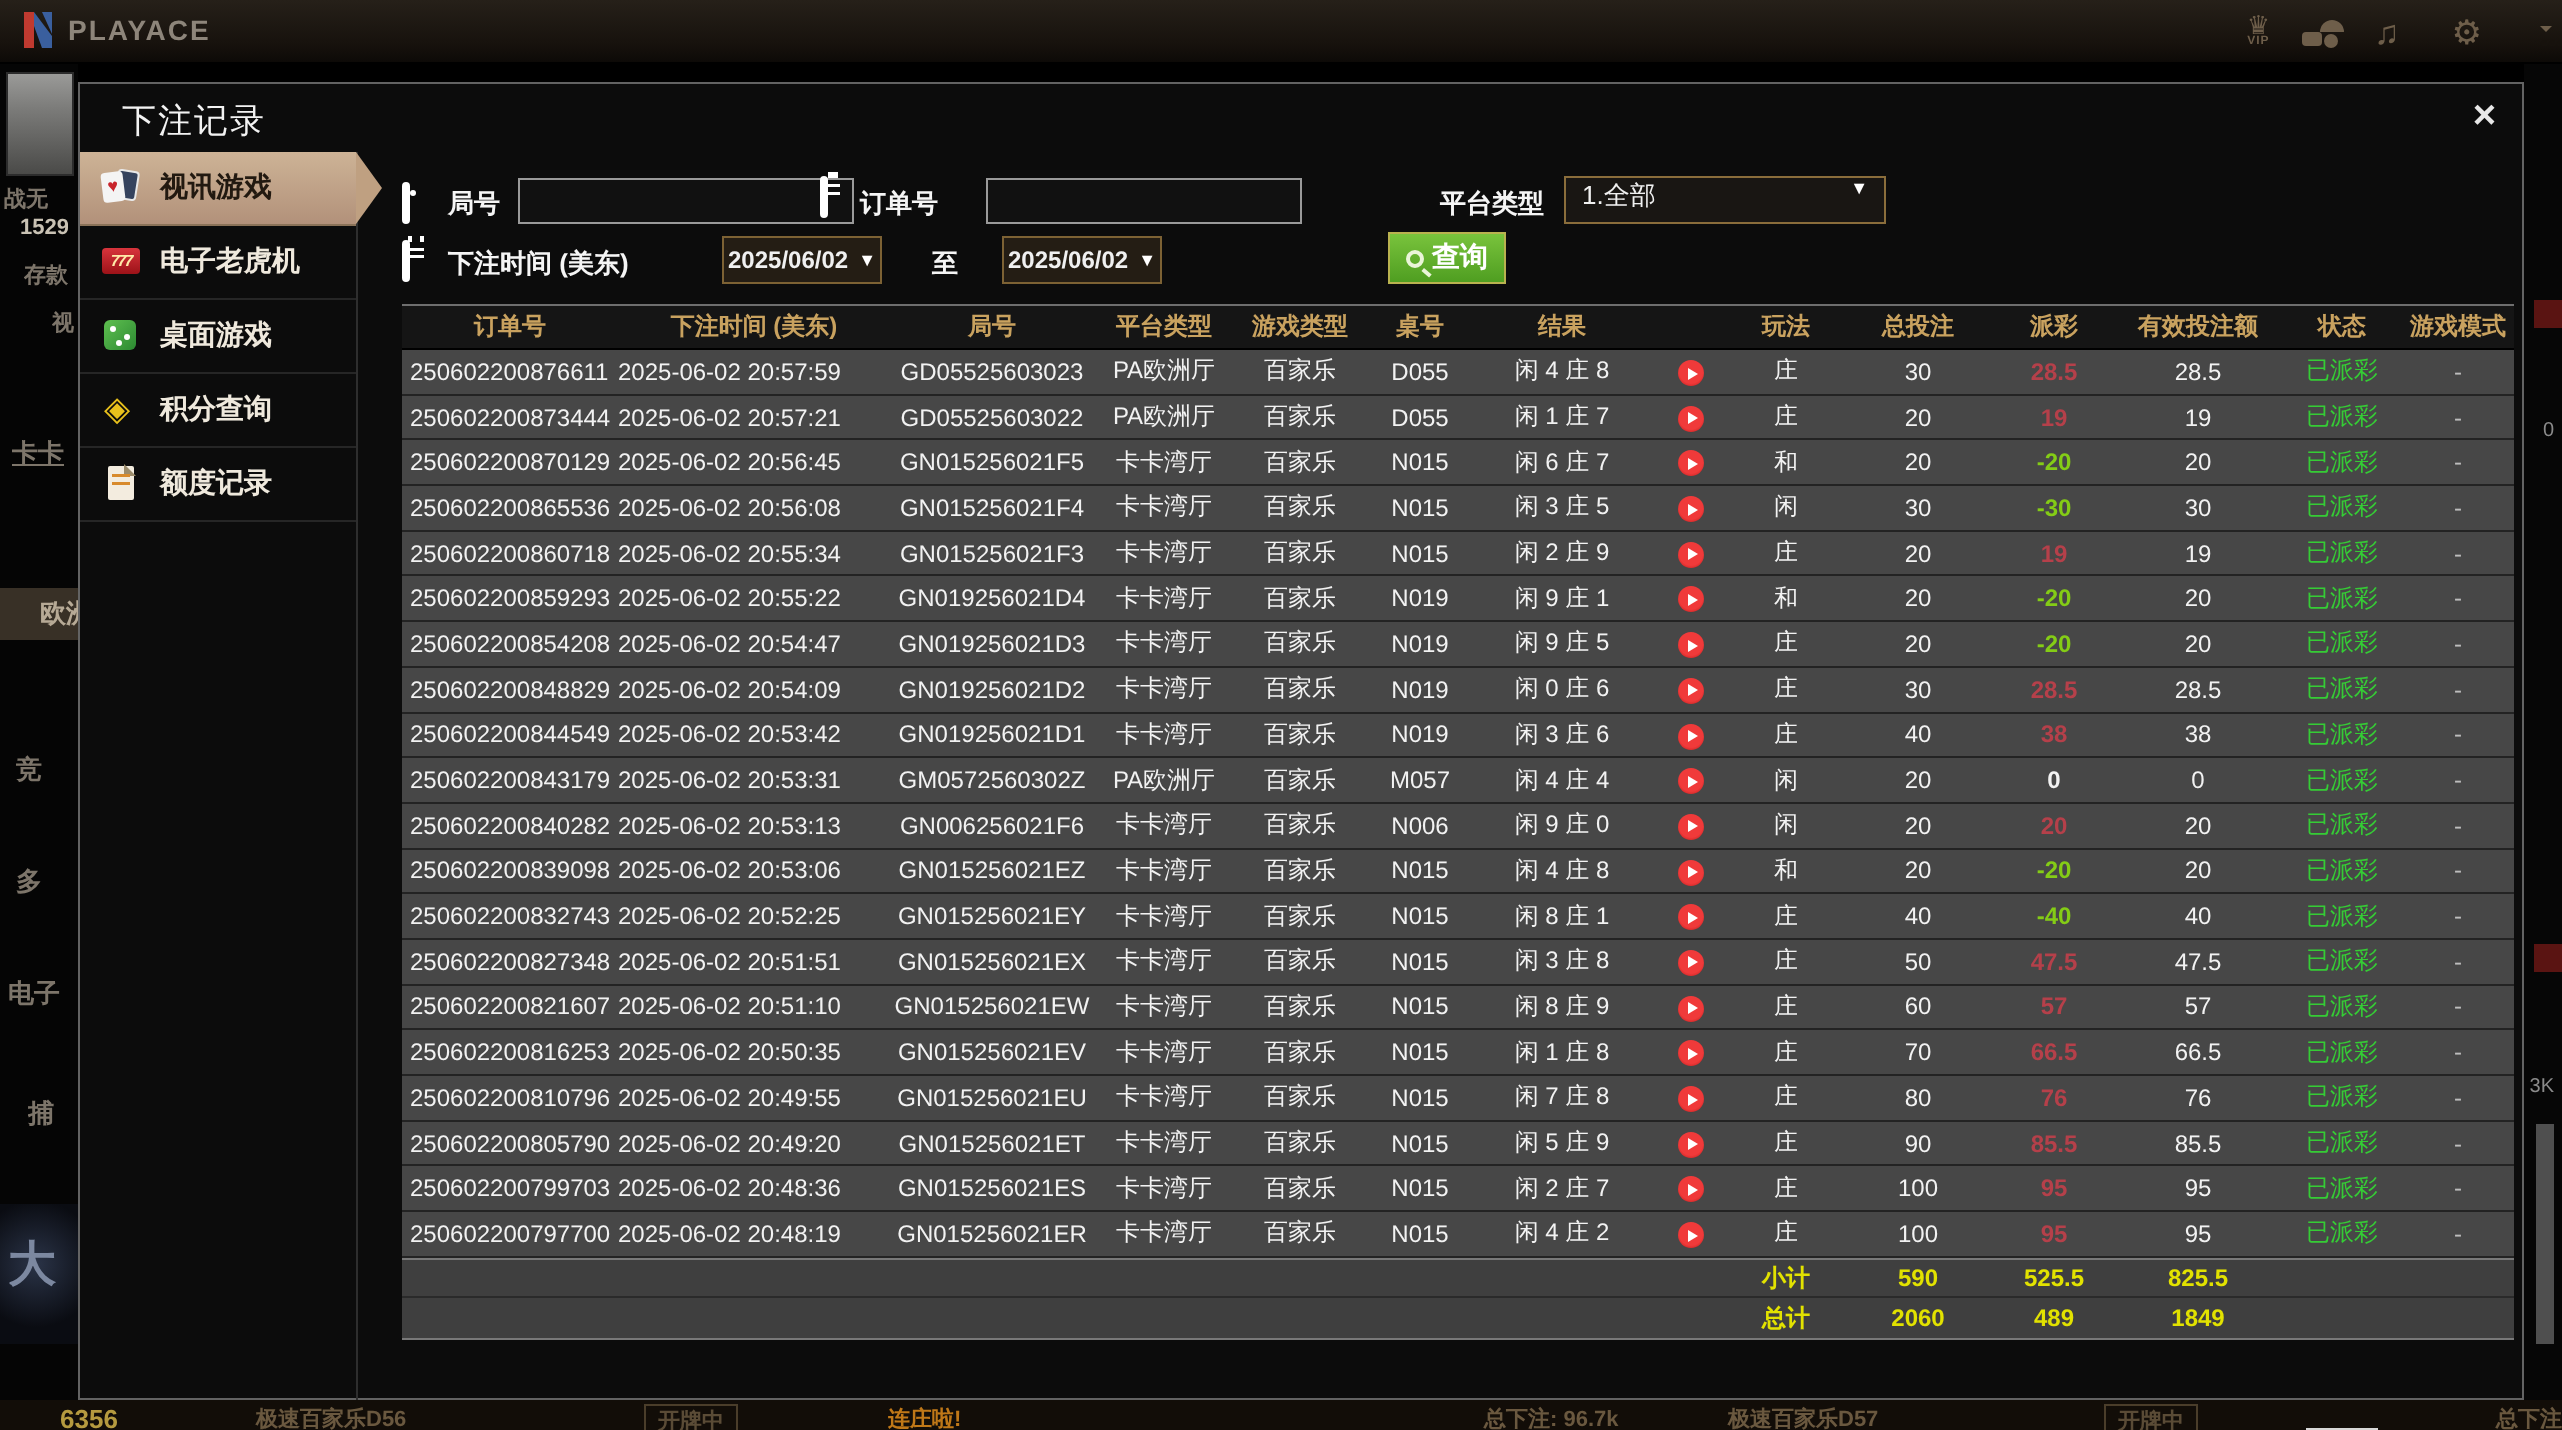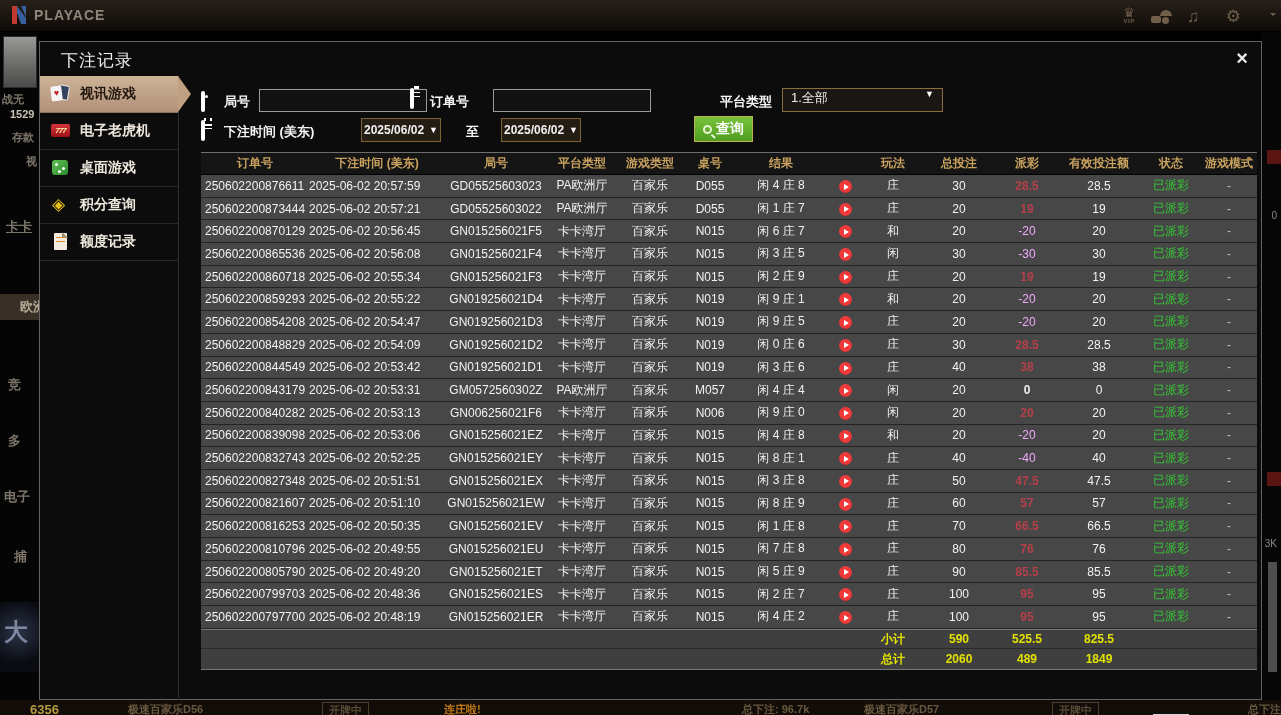--- a/index.html
+++ b/index.html
@@ -96,21 +96,21 @@
   #table { position:absolute; left:161px; top:110px; width:1056px; }
   .cols { display:grid; grid-template-columns:108px 136px 102px 70px 66px 54px 88px 40px 56px 76px 60px 84px 60px 56px; align-items:center; }
   #thead { height:23px; background:#151515; border-top:1px solid #6e6e6e; border-bottom:1px solid #000;
     color:#c9a25f; font-size:12px; font-weight:bold; }
   .th { text-align:center; }
   .tr { height:22.7px; background:#474747; border-bottom:1px solid #232323; color:#f2f2f2; font-size:12px; }
   .td { text-align:center; white-space:nowrap; overflow:hidden; }
   .td.c-order { text-align:left; padding-left:4px; }
   .td.c-time { text-align:left; }
   .c-payout.pos { color:#b5404a; font-weight:bold; }
-  .c-payout.neg { color:#f0abfc; font-weight:normal; }
+  .c-payout.neg { color:#84cc16; font-weight:bold; }
   .c-payout.zero { color:#f2f2f2; font-weight:bold; }
   .c-status { color:#35cc35; }
   .c-mode { color:#bdbdbd; }
   .play-btn { display:inline-block; width:13px; height:13px; border-radius:50%; background:radial-gradient(circle at 50% 45%,#f03a3a 60%,#b01212 100%); position:relative; vertical-align:middle; cursor:pointer; }
   .play-btn::after { content:""; position:absolute; left:5px; top:3.5px; border-left:5px solid #fff; border-top:3px solid transparent; border-bottom:3px solid transparent; }
   .total-row { height:20.5px; background:#3f3f3f; color:#e2e200; font-weight:bold; font-size:12px; }
   #subtotal-row { border-top:1px solid #787878; border-bottom:1px solid #2a2a2a; }
   #grand-row { border-bottom:1px solid #787878; }
 
   

